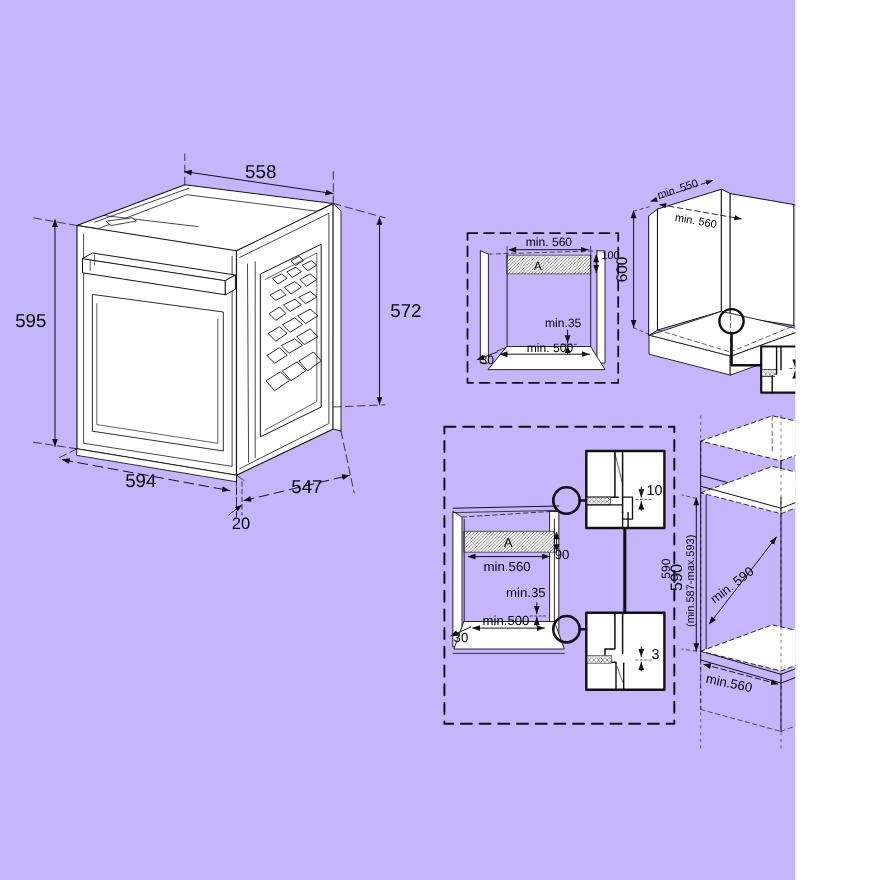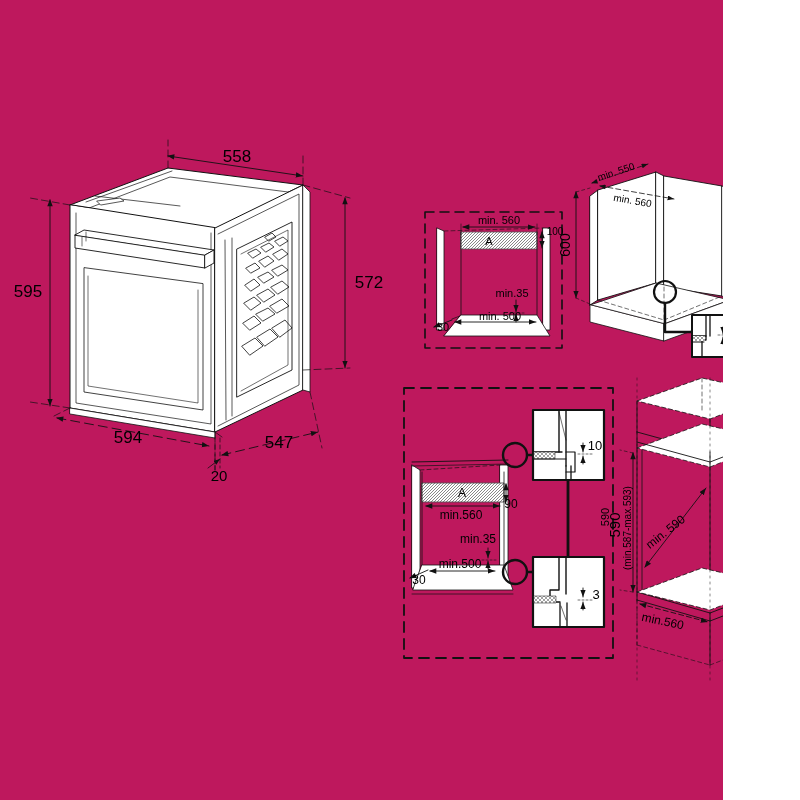--- a/index.html
+++ b/index.html
@@ -4,21 +4,21 @@
 <style>
   html, body {
     margin: 0;
     padding: 0;
     background: #ffffff;
   }
   #sheet {
     position: relative;
     width: 723px;
     height: 800px;
-    background: #be185d;
+    background: #c4b5fd;
     font-family: "Liberation Sans", sans-serif;
     overflow: hidden;
   }
   #sheet svg {
     position: absolute;
     left: 0;
     top: 0;
   }
   text {
     font-family: "Liberation Sans", sans-serif;

